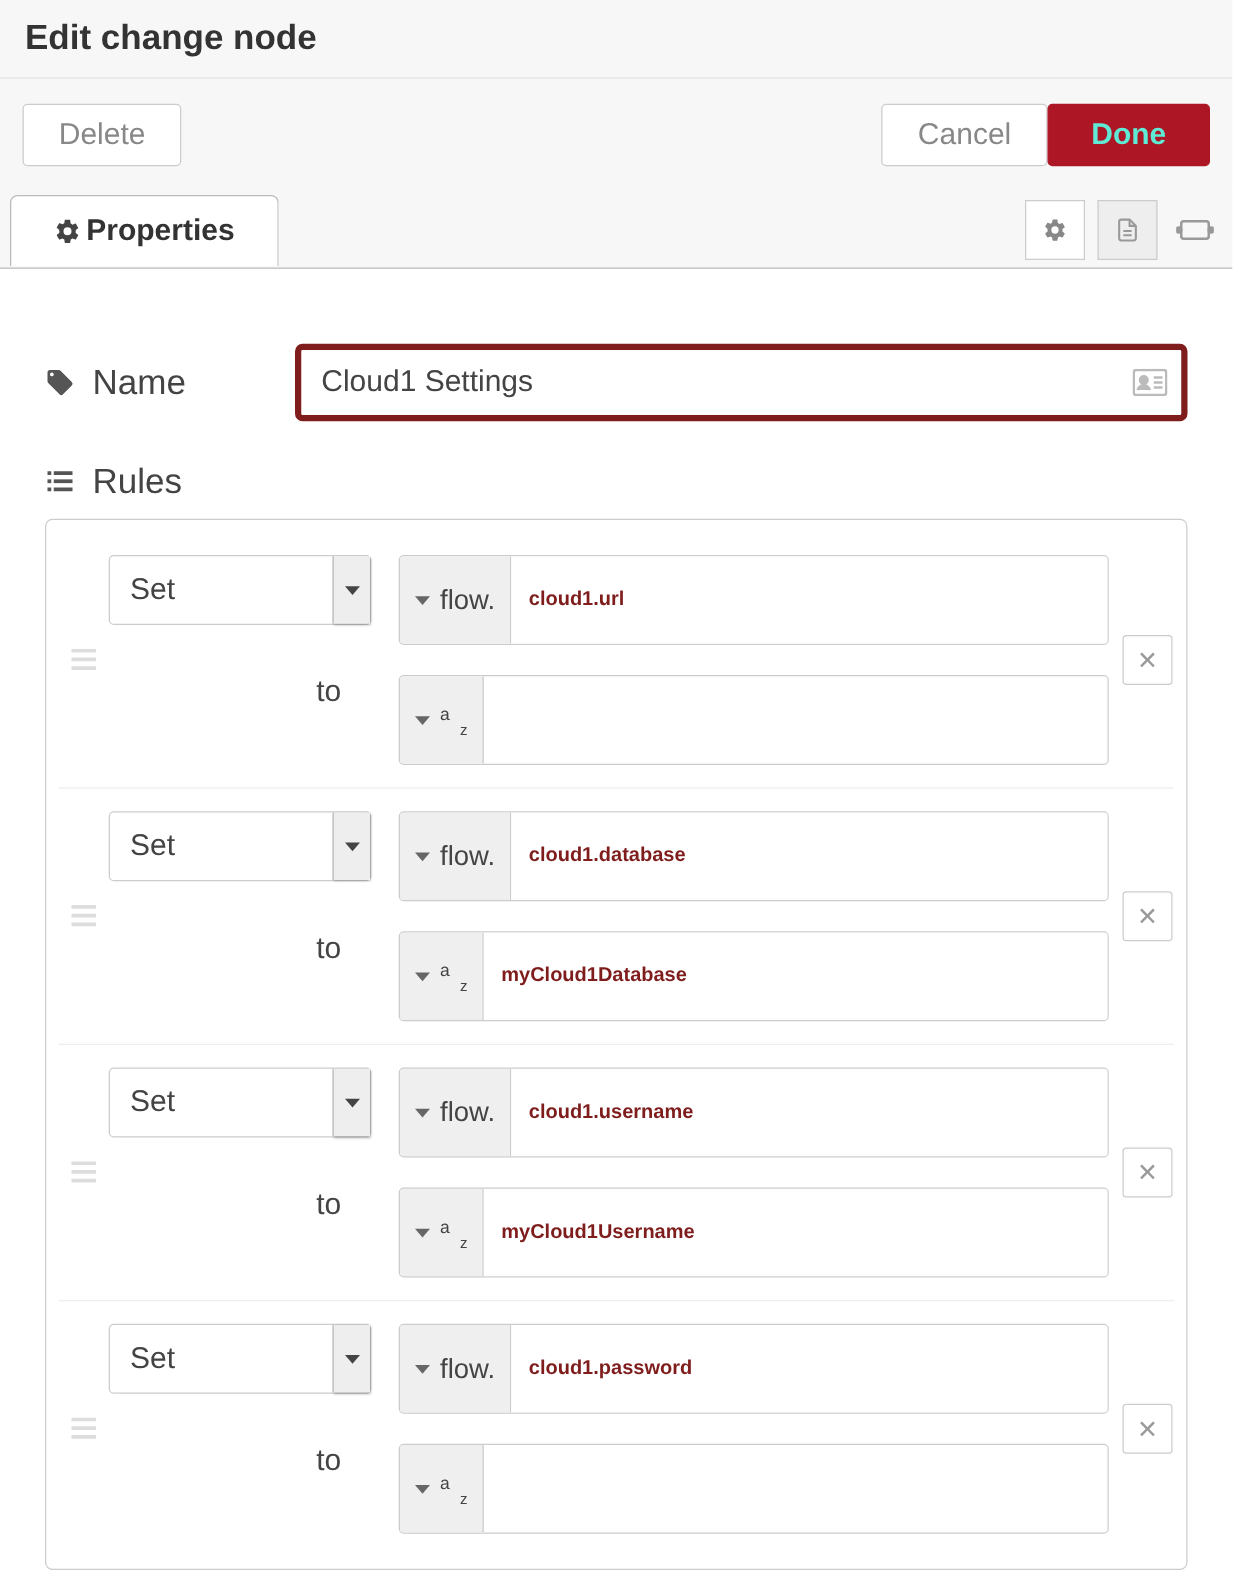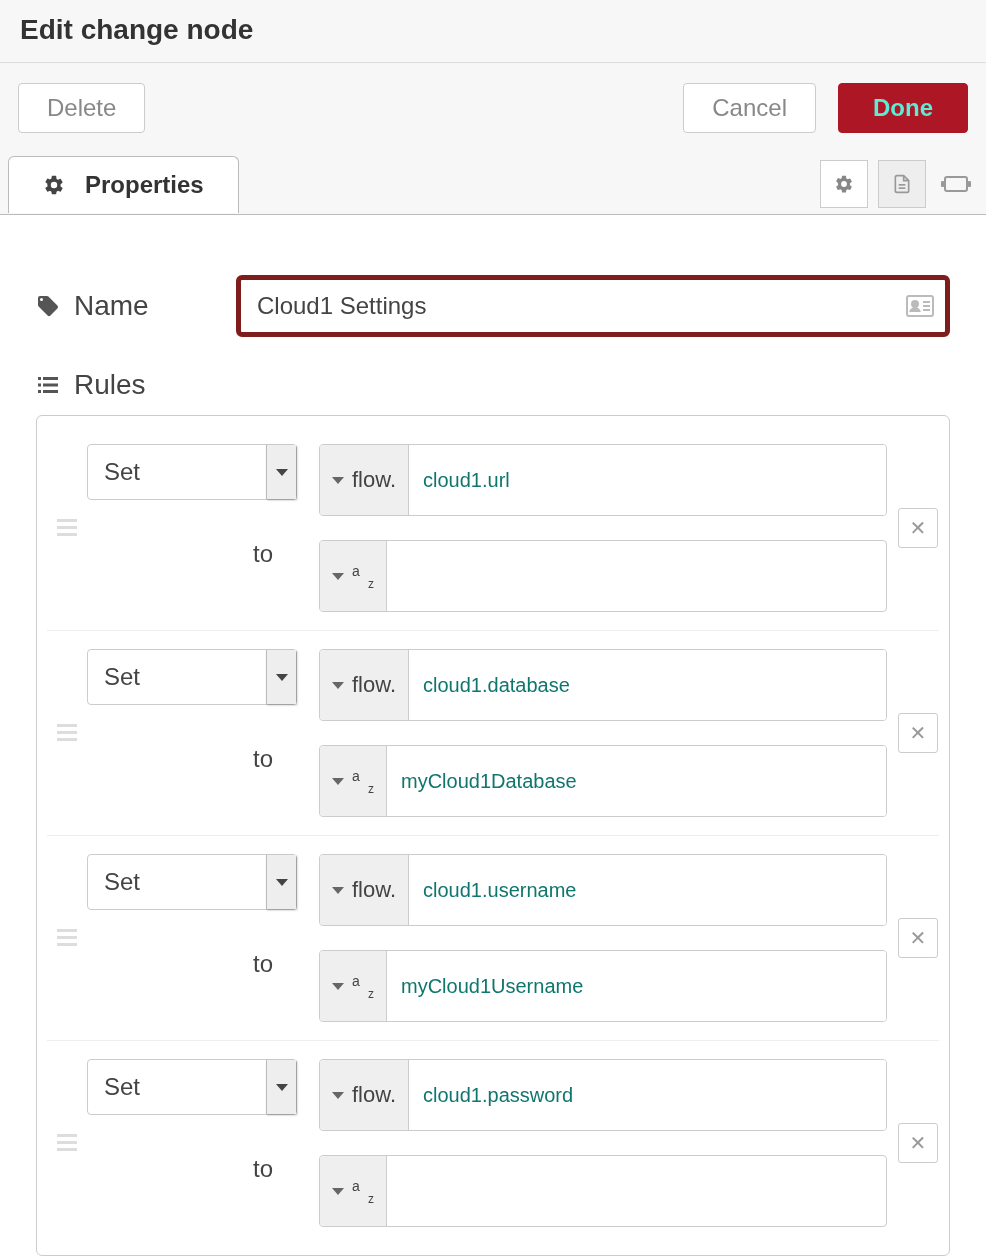--- a/index.html
+++ b/index.html
@@ -5,21 +5,21 @@
 * { box-sizing: border-box; margin: 0; padding: 0; }
 body { font-family: -apple-system, BlinkMacSystemFont, "Segoe UI", Helvetica, Arial, sans-serif; background: #fff; width: 986px; height: 1256px; overflow: hidden; color: #555; font-size: 24px; }
 
 .dialog-header { padding: 14px 20px 16px 20px; font-size: 28px; font-weight: 700; color: #333; border-bottom: 1px solid #ddd; background: #f7f7f7; }
 
 .toolbar { display: flex; justify-content: space-between; padding: 20px 18px 20px 18px; background: #f7f7f7; }
 .btn { border: 1px solid #ccc; background: #fff; color: #888; padding: 10px 28px; font-size: 24px; border-radius: 4px; cursor: pointer; }
 .btn-done { background: #ad1625; color: #5eead4; border-color: #ad1625; font-weight: 700; padding: 10px 34px; }
 
 .tabs-row { display: flex; align-items: center; border-bottom: 1px solid #bbb; background: #f7f7f7; padding-right: 10px; position: relative; height: 62px; }
-.tab { display: flex; align-items: center; gap: 20px; padding: 14px 34px; border: 1px solid #bbb; border-bottom: none; background: #fff; border-radius: 6px 6px 0 0; margin-left: 8px; margin-bottom: -1px; font-weight: 700; color: #333; font-size: 24px; }
+.tab { display: flex; align-items: center; gap: 4px; padding: 14px 34px; border: 1px solid #bbb; border-bottom: none; background: #fff; border-radius: 6px 6px 0 0; margin-left: 8px; margin-bottom: -1px; font-weight: 700; color: #333; font-size: 24px; }
 .tab-icons { margin-left: auto; display: flex; gap: 10px; }
 .sq-btn { width: 48px; height: 48px; border: 1px solid #ccc; background: #fff; display: flex; align-items: center; justify-content: center; color: #888; cursor: pointer; }
 .sq-btn.disabled { background: #eee; color: #aaa; }
 
 .content { padding: 60px 36px 20px 36px; }
 
 .form-row { display: flex; align-items: center; margin-bottom: 32px; }
 .form-label { width: 200px; display: flex; align-items: center; gap: 14px; font-size: 28px; color: #444; }
 .form-label svg, .form-label .ico { width: 24px; height: 24px; color: #555; }
 
@@ -43,35 +43,35 @@
 
 .to-label { width: 210px; text-align: right; padding-right: 24px; color: #444; }
 
 .typed-input { flex: 1; height: 72px; border: 1px solid #ccc; border-radius: 4px; display: flex; align-items: center; overflow: hidden; background: #fff; }
 .ti-btn { height: 100%; background: #efefef; border-right: 1px solid #ccc; display: flex; align-items: center; padding: 0 12px; gap: 8px; color: #555; cursor: pointer; }
 .ti-btn .caret { border-top-color: #666; }
 .ti-label { font-size: 22px; color: #444; }
 .az { font-size: 14px; color: #444; position: relative; width: 22px; height: 18px; }
 .az::before { content: "a"; position: absolute; top: -4px; left: 0; font-size: 14px; }
 .az::after { content: "z"; position: absolute; bottom: -6px; right: 0; font-size: 12px; }
-.ti-value { flex: 1; padding: 0 14px; color: #0f766e; font-size: 20px; border: none; outline: none; height: 100%; }
+.ti-value { flex: 1; padding: 0 14px; color: #7f1d1d; font-size: 16px; border: none; outline: none; height: 100%; font-weight: bold; }
 
 .rule-del { width: 52px; display: flex; align-items: center; justify-content: center; padding-left: 10px; }
 .del-btn { width: 40px; height: 40px; border: 1px solid #ccc; border-radius: 3px; background: #fff; color: #999; display: flex; align-items: center; justify-content: center; cursor: pointer; font-size: 20px; }
 
 svg { display: block; }
 </style>
 </head>
 <body>
 
 <div class="dialog-header">Edit change node</div>
 
 <div class="toolbar">
   <button class="btn">Delete</button>
-  <div style="display:flex; gap:22px;">
+  <div style="display:flex; ">
     <button class="btn">Cancel</button>
     <button class="btn btn-done">Done</button>
   </div>
 </div>
 
 <div class="tabs-row">
   <div class="tab">
     <span>
       <svg width="22" height="22" viewBox="0 0 24 24" fill="#444">
           <path d="M19.14 12.94a7.14 7.14 0 0 0 .05-.94 7.14 7.14 0 0 0-.05-.94l2.03-1.58a.5.5 0 0 0 .12-.64l-1.92-3.32a.5.5 0 0 0-.6-.22l-2.39.96a7.03 7.03 0 0 0-1.62-.94l-.36-2.54A.5.5 0 0 0 13.9 2h-3.84a.5.5 0 0 0-.49.42l-.36 2.54c-.58.24-1.12.55-1.62.94l-2.39-.96a.5.5 0 0 0-.6.22L2.68 8.48a.5.5 0 0 0 .12.64l2.03 1.58c-.3.62-.5 1.28-.05.94s.02 1.26.05 1.88l-2.03 1.58a.5.5 0 0 0-.12.64l1.92 3.32c.13.22.39.31.6.22l2.39-.96c.5.39 1.04.7 1.62.94l.36 2.54c.4.24.25.42.49.42h3.84c.24 0 .45-.18.49-.42l.36-2.54c.58-.24 1.12-.55 1.62-.94l2.39.96c.21.09.47 0 .6-.22l1.92-3.32a.5.5 0 0 0-.12-.64l-2.03-1.58zM12 15.5A3.5 3.5 0 1 1 12 8.5a3.5 3.5 0 0 1 0 7z"></path>

